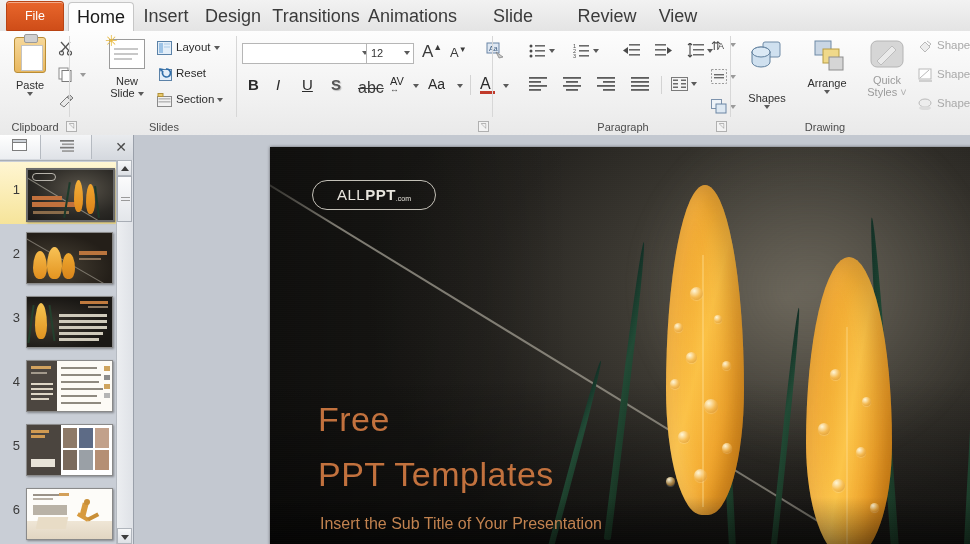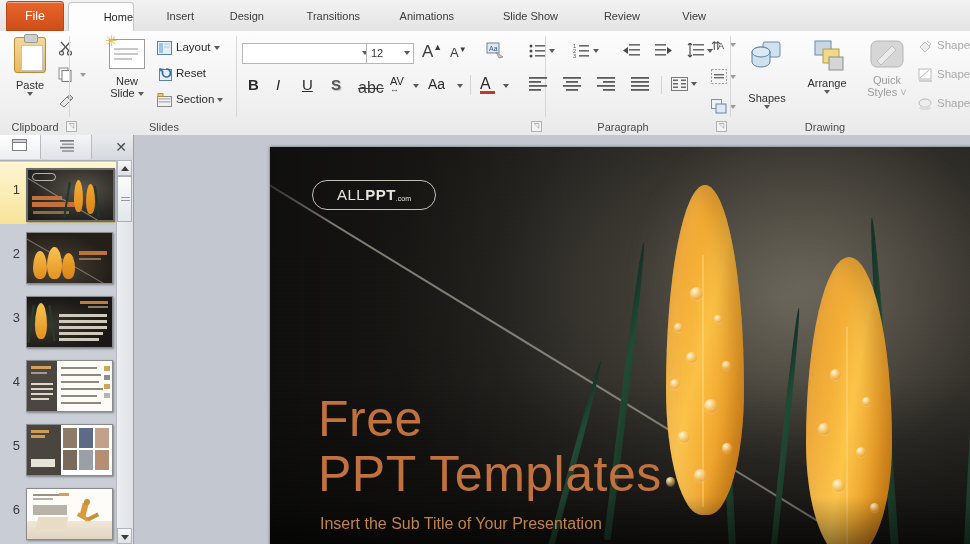--- a/index.html
+++ b/index.html
@@ -19,21 +19,21 @@
   }
   .tab-file{
     position:absolute;left:6px;top:1px;width:56px;height:28px;
     background:linear-gradient(#e8662c,#cf4d18);
     border:1px solid #b94414;border-radius:3px 3px 0 0;
     color:#fff;font-size:12.5px;line-height:28px;text-align:center;
     box-shadow:inset 0 1px 0 rgba(255,255,255,.45);
   }
   .tab{
     position:absolute;top:2px;height:29px;line-height:29px;
-    font-size:11px;color:#3b3b3b;text-align:right;cursor:default;
+    font-size:18px;color:#3b3b3b;text-align:center;cursor:default;
   }
   .tab.active{
     background:#fdfdfd;
     border:1px solid #c6c6c6;border-bottom:none;
     border-radius:4px 4px 0 0;
     color:#1a1a1a;
   }
 
   
   .ribbon{
@@ -151,21 +151,21 @@
   .logo{
     position:absolute;left:42px;top:33px;width:122px;height:28px;
     border:1.5px solid rgba(226,222,212,.85);border-radius:16px;
     color:#e8e5dd;font-size:15px;line-height:27px;text-align:center;
     letter-spacing:.5px;white-space:nowrap;
   }
   .logo b{font-weight:bold;}
   .logo i{font-style:normal;font-size:7px;vertical-align:-1px;letter-spacing:0;}
 
   
-  .t1,.t2{position:absolute;color:#c2713d;font-size:50px;line-height:54px;letter-spacing:.5px;}
+  .t1,.t2{position:absolute;color:#c2713d;font-size:34px;line-height:54px;letter-spacing:.5px;}
   .t1{left:48px;top:245px;}
   .t2{left:48px;top:300px;}
   .sub{position:absolute;left:50px;top:368px;color:#c2824f;font-size:16px;}
 
   
   .petal{position:absolute;border-radius:50% 50% 46% 46%/62% 62% 38% 38%;}
   .leaf{position:absolute;background:linear-gradient(100deg,#0f2a22,#214a35 38%,#16301f 100%);}
   .drop{position:absolute;border-radius:50%;
     background:radial-gradient(circle at 34% 30%, rgba(255,250,225,.95), rgba(245,190,95,.62) 52%, rgba(160,95,25,.38) 100%);
     box-shadow:0 1px 1px rgba(255,255,255,.20);}
@@ -255,21 +255,21 @@
           <rect x="0.5" y="3.5" width="14" height="10" fill="#f1f1f1" stroke="#8a8a8a"></rect>
           <rect x="1.5" y="5" width="12" height="1.6" fill="#bbb"></rect>
             <rect x="1.5" y="8" width="12" height="1.6" fill="#bbb"></rect>
           <rect x="1" y="0.5" width="5" height="3" fill="#e8c96a" stroke="#b2913a"></rect>
         </svg><span>Section</span><span class="caret"></span>
       </div>
       <div class="grp-label">Slides</div>
       <div class="sep"></div>
     </div>
 
-    <div class="grp" style="left:238px;width:308px;">
+    <div class="grp" style="left:238px;width:255px;">
       <div class="fontbox" style="left:4px;top:12px;width:130px;height:21px;">
         <span></span>
         <span class="fbcaret caret"></span>
       </div>
       <div class="fontbox" style="left:128px;top:12px;width:48px;height:21px;">
         <span>12</span>
         <span class="fbcaret caret"></span>
       </div>
       <div class="smbtn" style="left:184px;top:11px;font-size:17px;color:#3a3a3a;">
         A<span style="font-size:9px;vertical-align:super;">▲</span></div>

